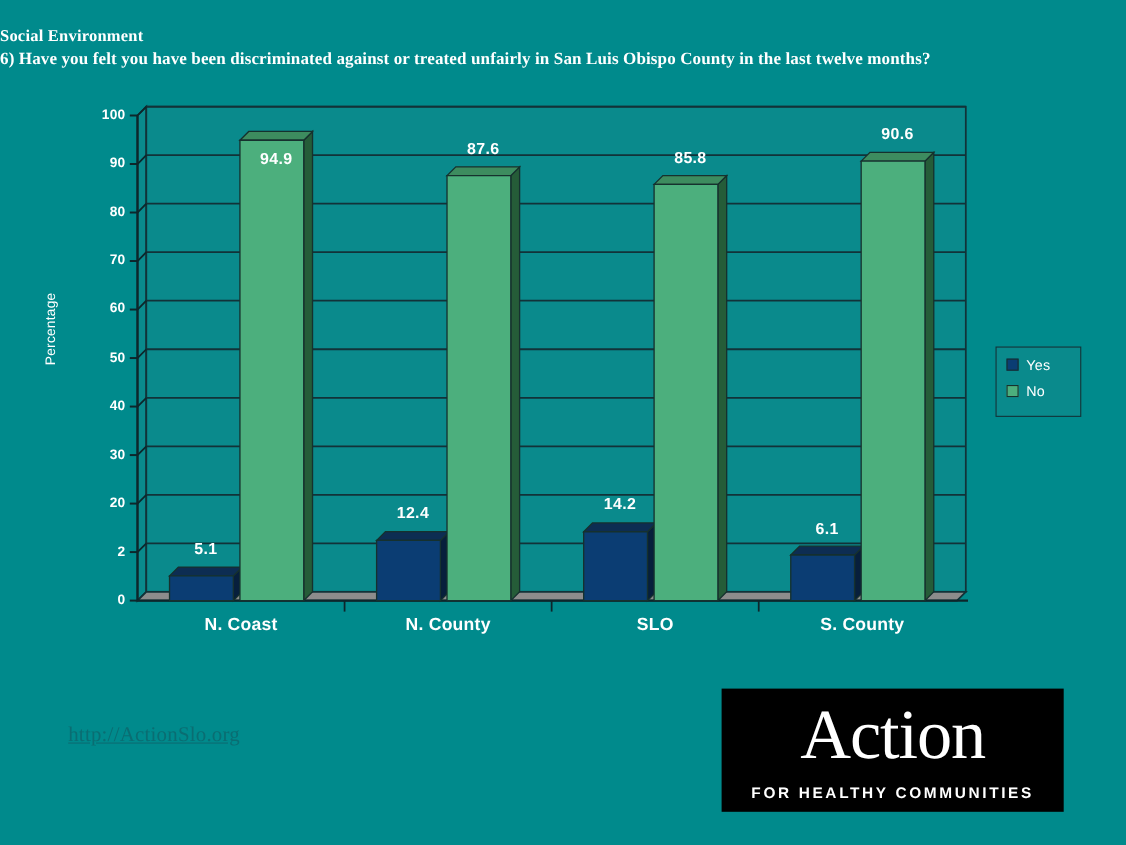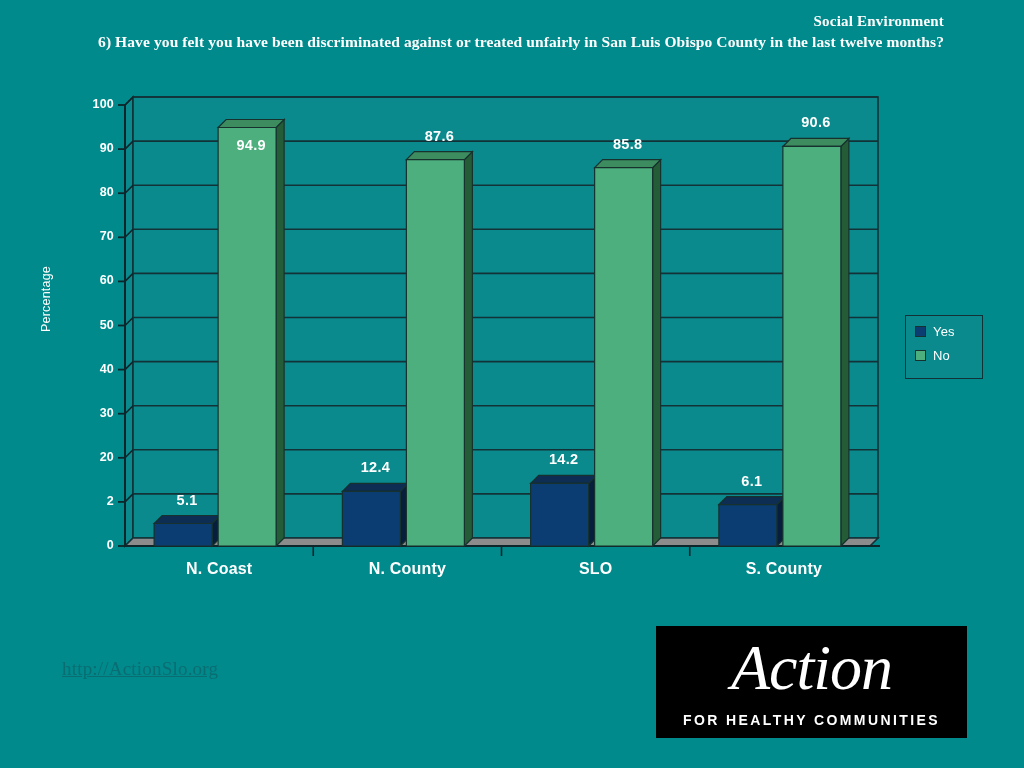--- a/index.html
+++ b/index.html
@@ -12,23 +12,23 @@
     background: #008a8c;
     font-family: "Liberation Sans", sans-serif;
     overflow: hidden;
     position: relative;
   }
 
   
   #title-block {
     position: absolute;
     left: 0;
-    top: 12px;
+    top: 24px;
     width: 944px;
-    text-align: right;
+    text-align: left;
     color: #ffffff;
     font-family: "Liberation Serif", serif;
     font-weight: bold;
   }
   #chart-title {
     font-size: 15px;
     line-height: 19px;
     letter-spacing: 0.2px;
   }
   #chart-question {
@@ -145,21 +145,20 @@
     overflow: hidden;
   }
   #logo-word {
     position: absolute;
     left: 0;
     top: 6px;
     width: 311px;
     text-align: center;
     color: #ffffff;
     font-family: "Liberation Serif", serif;
-    font-style: italic;
     font-size: 64px;
     line-height: 72px;
     letter-spacing: -1px;
   }
   #logo-tagline {
     position: absolute;
     left: 0;
     top: 86px;
     width: 311px;
     text-align: center;

